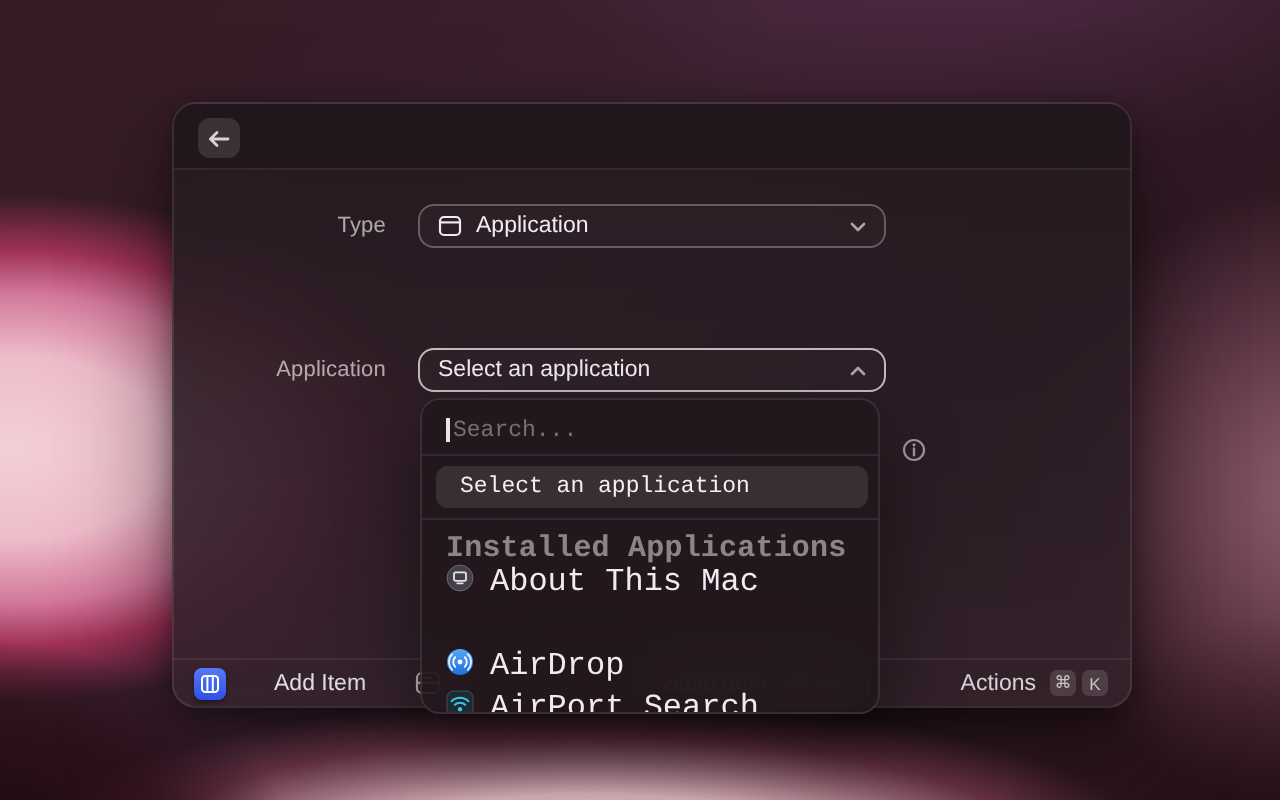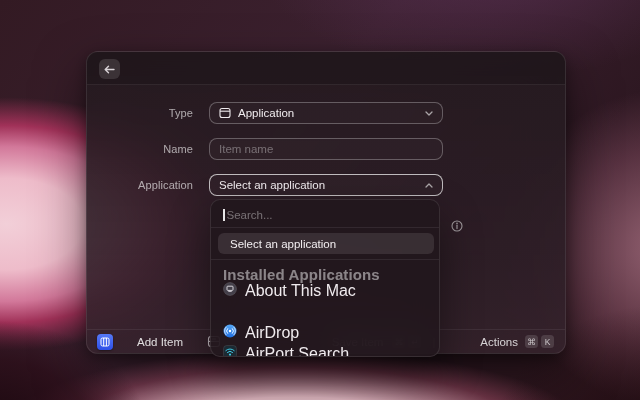--- a/index.html
+++ b/index.html
@@ -80,20 +80,21 @@
   .dropdown {
     position: absolute; left: 210px; top: 199px; width: 230px; height: 158px;
     border-radius: 10px;
     background: rgba(33,22,28,0.86);
     -webkit-backdrop-filter: blur(14px) saturate(1.1);
     backdrop-filter: blur(14px) saturate(1.1);
     border: 1px solid rgba(255,255,255,0.10);
     box-shadow: 0 18px 40px rgba(0,0,0,0.45);
     overflow: hidden;
     z-index: 30;
+    font-family: Liberation Mono, monospace;
   }
   .dd-search {
     position: absolute; left: 12px; top: 7px; right: 12px; height: 16px;
     display: flex; align-items: center; gap: 2px;
     font-size: 11.5px; color: rgba(255,255,255,0.38);
   }
   .caret { width: 1.5px; height: 12px; background: rgba(255,255,255,0.9); }
   .dd-div { position: absolute; left: 0; right: 0; height: 1px; background: rgba(255,255,255,0.08); }
   .dd-selected {
     position: absolute; left: 7px; top: 33px; width: 216px; height: 21px;
@@ -172,26 +173,20 @@
       </span>
       <span class="value">Application</span>
       <span class="chev">
         <svg width="8" height="5" viewBox="0 0 8 5" fill="none" stroke="rgba(255,255,255,0.6)" stroke-width="1.3" stroke-linecap="round" stroke-linejoin="round">
           <path d="M1 1 L4 4 L7 1"></path>
         </svg>
       </span>
     </div>
   </div>
 
-  <div class="form-row" style="top:86px">
-    <div class="form-label">Name</div>
-    <div class="control">
-      <span class="placeholder">Item name</span>
-    </div>
-  </div>
 
   <div class="form-row" style="top:122px">
     <div class="form-label">Application</div>
     <div class="control focused">
       <span class="value">Select an application</span>
       <span class="chev">
         <svg width="8" height="5" viewBox="0 0 8 5" fill="none" stroke="rgba(255,255,255,0.6)" stroke-width="1.3" stroke-linecap="round" stroke-linejoin="round">
           <path d="M1 4 L4 1 L7 4"></path>
         </svg>
       </span>

